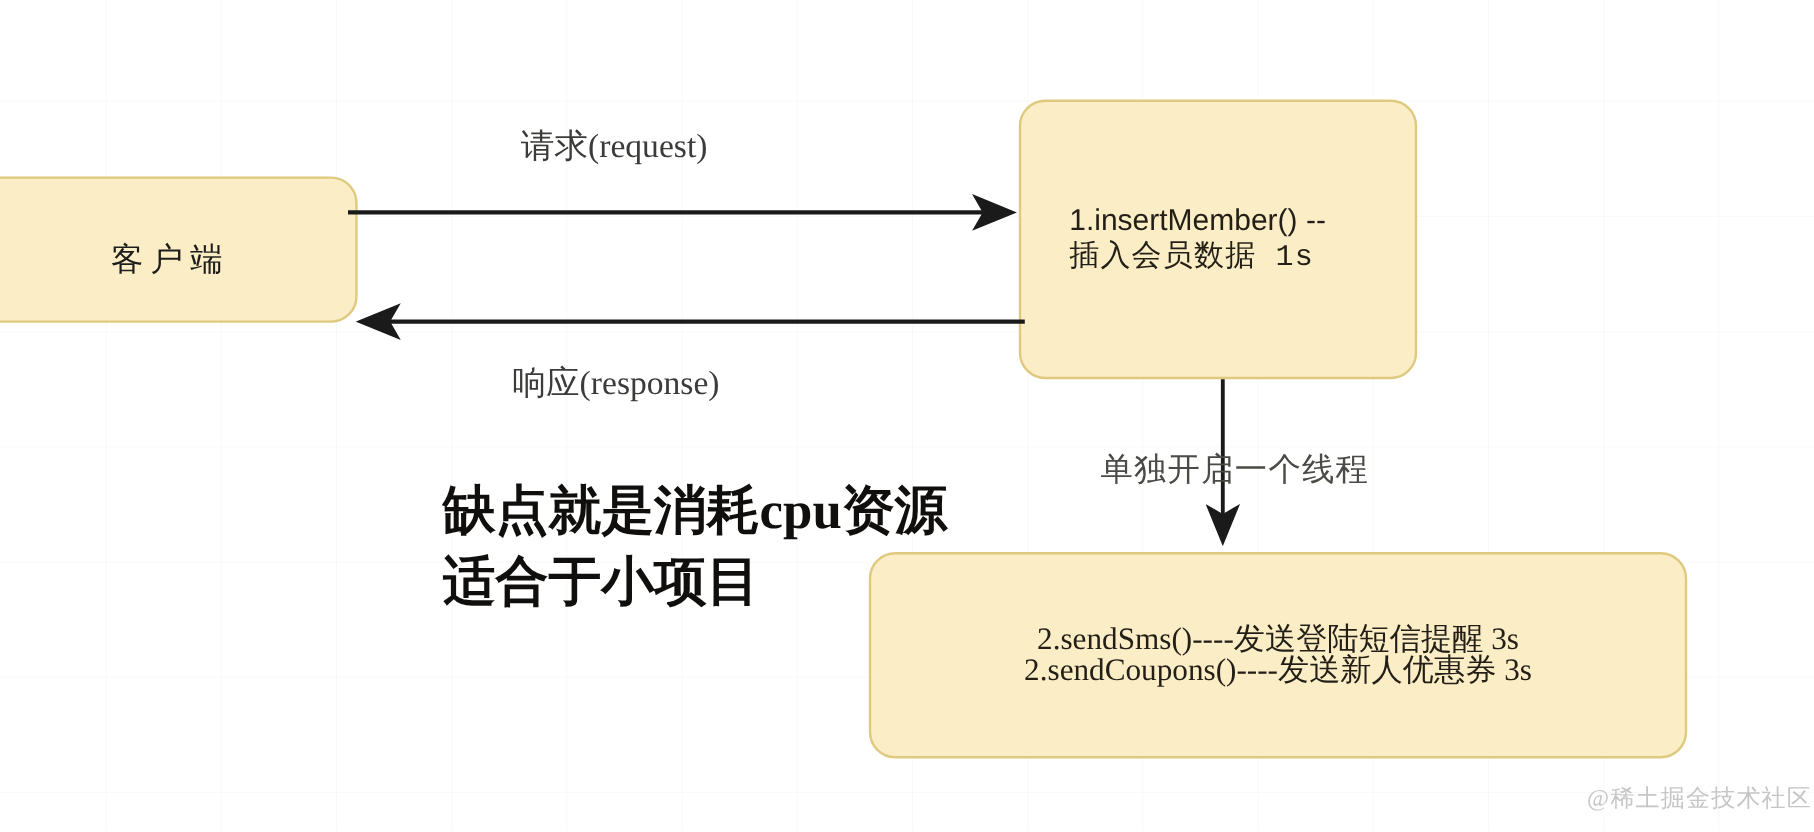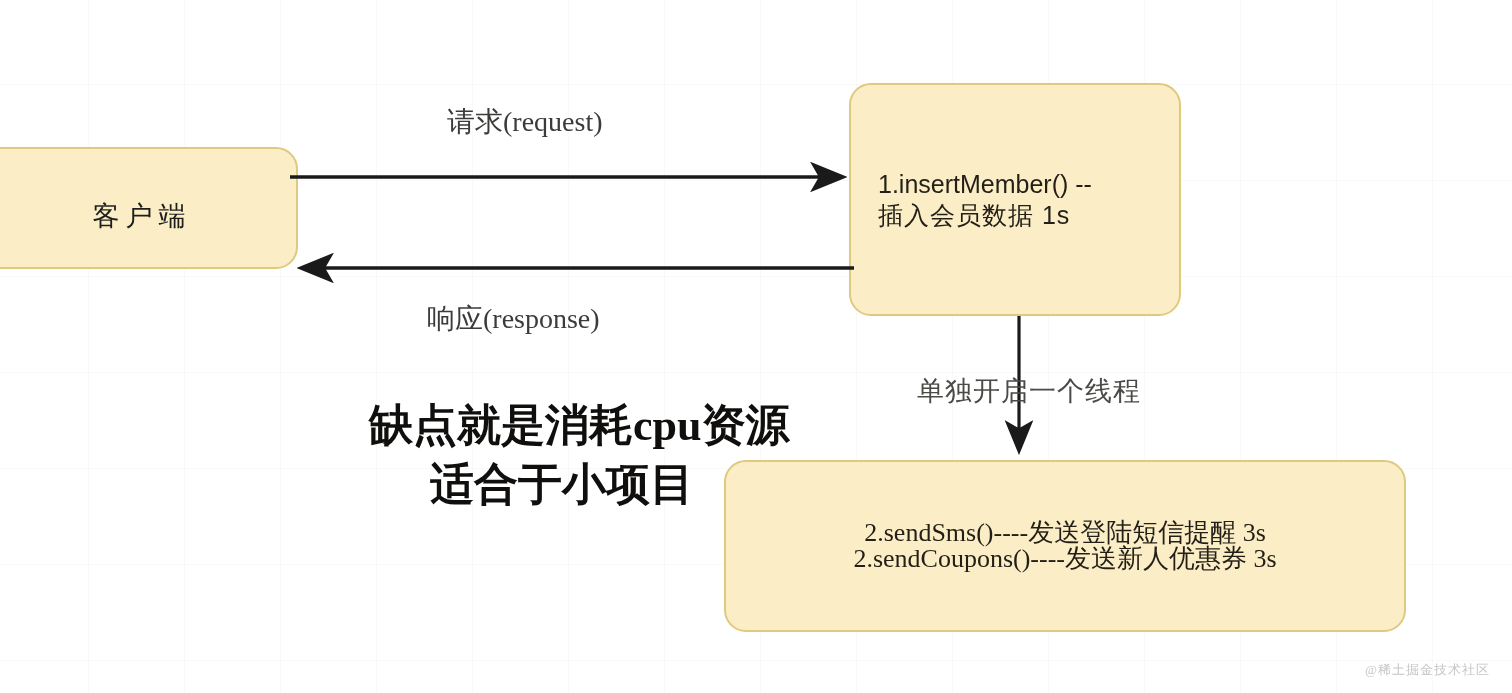--- a/index.html
+++ b/index.html
@@ -57,31 +57,31 @@
   }
 
   #node-insert {
     left: 849px;
     top: 83px;
     width: 332px;
     height: 233px;
     justify-content: flex-start;
   }
   #node-insert .node-lines {
-    padding-left: 27px;
+    padding-left: 40px;
     line-height: 1.22;
   }
   #node-insert .line-a,
   #node-insert .line-b {
     font-size: 25px;
     color: #231f17;
     white-space: nowrap;
   }
   #node-insert .line-b {
-    font-family: Liberation Sans, sans-serif;
+    font-family: Liberation Mono, monospace;
     letter-spacing: 1px;
   }
 
   #node-async {
     left: 724px;
     top: 460px;
     width: 682px;
     height: 172px;
     justify-content: center;
   }
@@ -122,21 +122,20 @@
     font-weight: bold;
     color: #141414;
     letter-spacing: 0px;
   }
   #label-request {
     left: 434px;
     top: 103px;
     font-size: 28px;
     color: #3b3b39;
     font-family: "Liberation Serif", "DejaVu Serif", serif;
-    margin-left: 13px;
   }
   #label-response {
     left: 427px;
     top: 300px;
     font-size: 28px;
     color: #3b3b39;
     font-family: "Liberation Serif", "DejaVu Serif", serif;
   }
   #label-thread {
     left: 917px;
@@ -152,27 +151,27 @@
     left: 345px;
     top: 396px;
     width: 450px;
     color: #100f0e;
     font-family: "Liberation Serif", "DejaVu Serif", serif;
     font-weight: bold;
     font-size: 44px;
     line-height: 1.35;
   }
   #note-block .note-line { white-space: nowrap; display: block; margin-left: 24px; }
-  #note-block .note-line-2 { text-align: center; padding-right: 40px; }
+  #note-block .note-line-2 { padding-right: 40px; }
 
   #watermark {
     position: absolute;
-    right: 22px;
+    right: 2px;
     bottom: 14px;
-    font-size: 13px;
+    font-size: 20px;
     color: #c6c6c6;
     font-family: "Liberation Serif", "DejaVu Serif", serif;
     letter-spacing: 1px;
   }
 </style>
 </head>
 <body>
 
 <div id="canvas">
 

